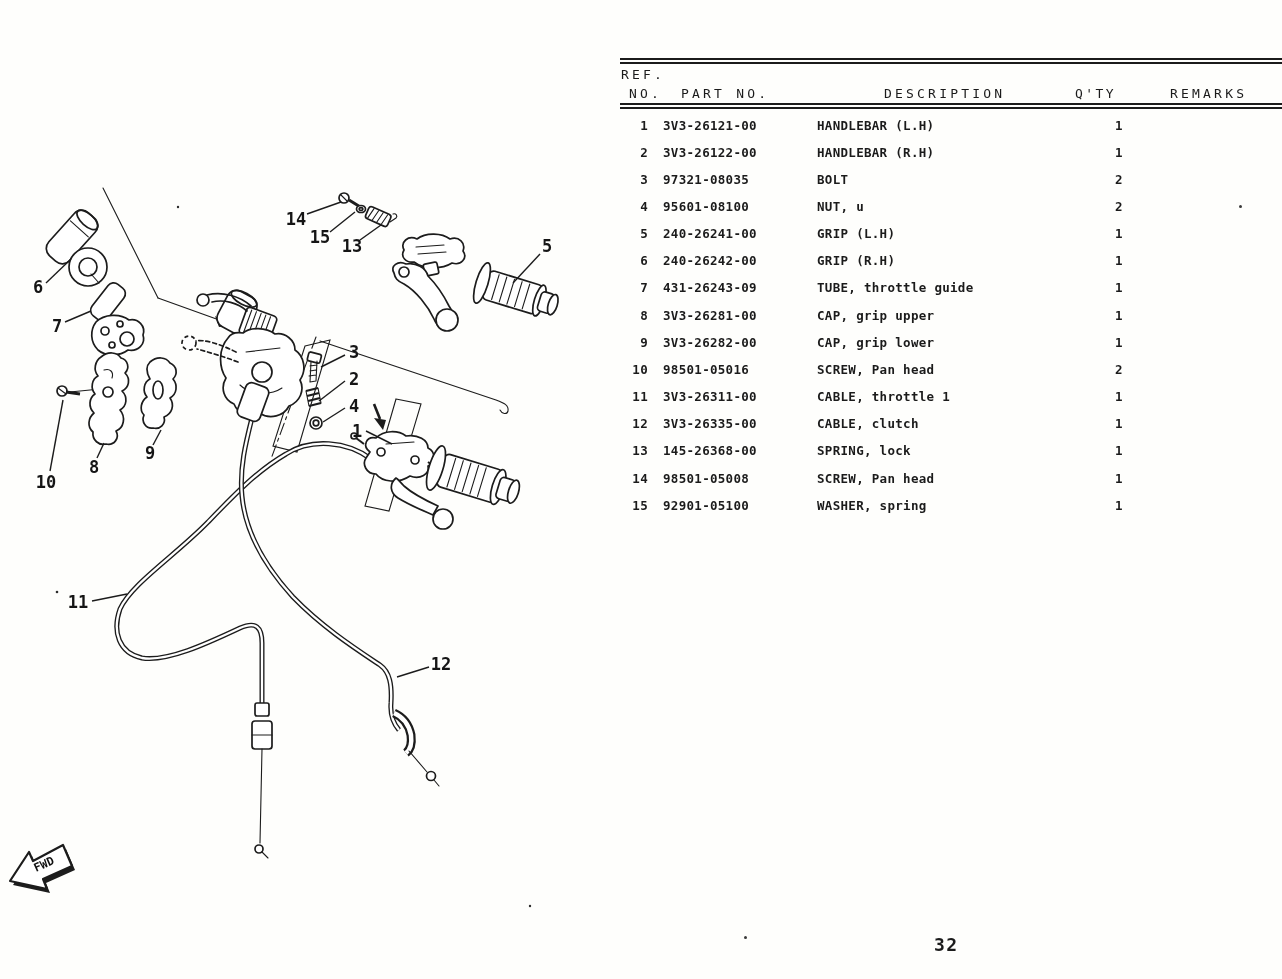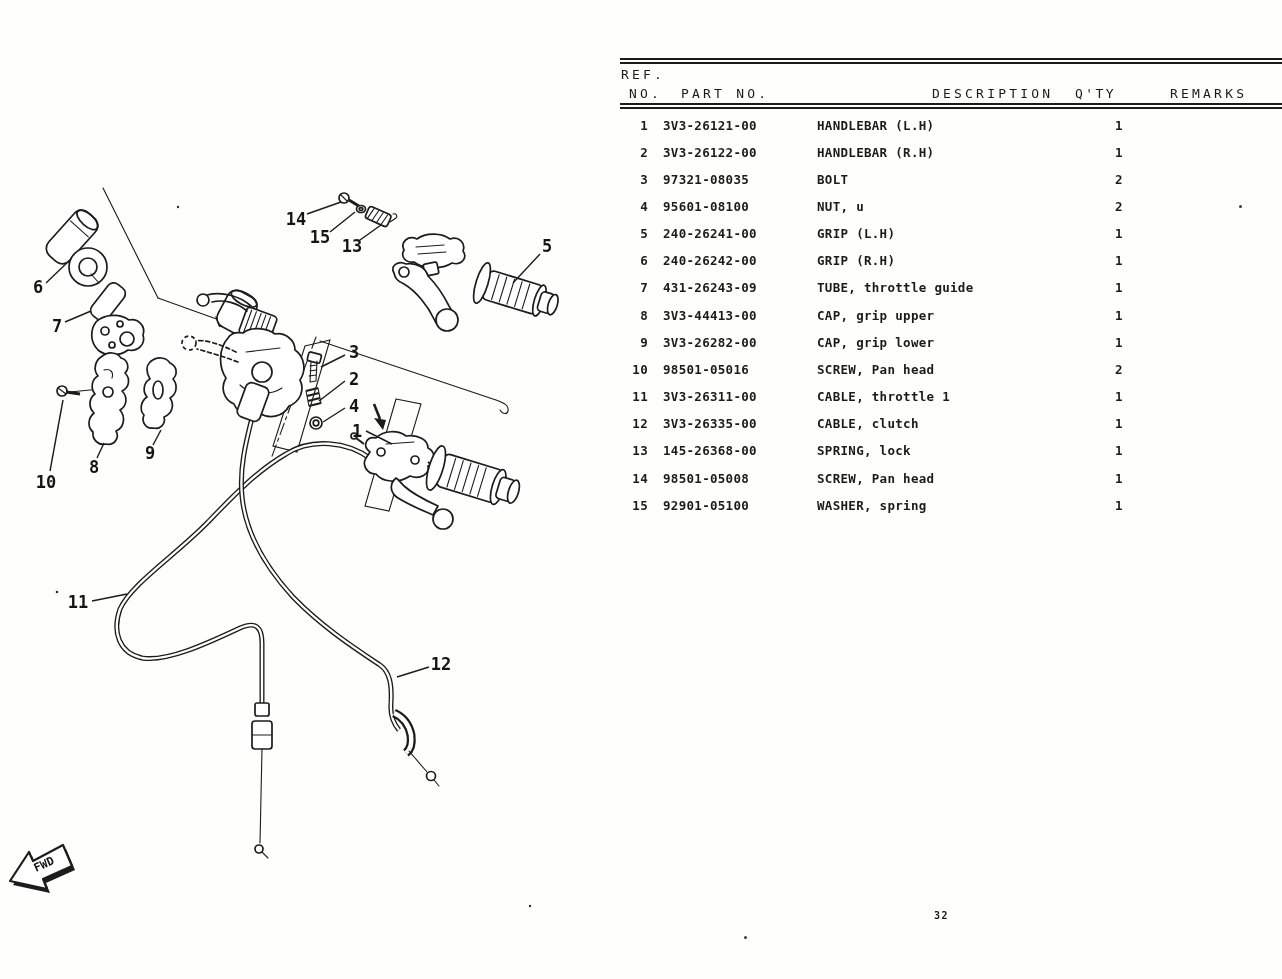--- a/index.html
+++ b/index.html
@@ -17,32 +17,32 @@
   .rule {
     position:absolute; left:0; width:662px; height:6px; box-sizing:border-box;
     border-top:2.2px solid #1b1b1b; border-bottom:2.2px solid #1b1b1b;
   }
   .rule1 { top:58px; }
   .rule2 { top:103px; }
   .hdr { position:absolute; font-size:13px; font-weight:400; letter-spacing:3.2px; white-space:pre; }
   .h-ref1 { left:1px;  top:67px; }
   .h-ref2 { left:9px;  top:86px; }
   .h-part { left:61px; top:86px; }
-  .h-desc { left:264px; top:86px;margin-left:48px; }
+  .h-desc { left:264px; top:86px; }
   .h-qty  { left:455px; top:86px; width:90px; text-align:left; letter-spacing:2.4px;}
   .h-rem  { left:550px; top:86px; }
   .trow { position:absolute; left:0; width:662px; height:16px; }
   .c { position:absolute; font-size:12.5px; font-weight:700; letter-spacing:0.3px; white-space:pre; }
   .c.ref  { left:2px; width:26px; text-align:right; }
   .c.part { left:43px; }
   .c.desc { left:197px; }
   .c.qty  { left:469px; width:60px; text-align:center; }
   .pageno {
-    position:absolute; left:934px; top:910px;
-    font-size:10px; font-weight:700; letter-spacing:1.5px;
+    position:absolute; left:934px; top:934px;
+    font-size:18px; font-weight:700; letter-spacing:1.5px;
   }
   .speck { position:absolute; width:3px; height:3px; border-radius:50%; background:#3a3a3a; }
   
   svg.diagram { position:absolute; left:0; top:0; }
   .ln   { fill:none; stroke:#1c1c1c; stroke-width:1.7; stroke-linecap:round; stroke-linejoin:round; }
   .thin { fill:none; stroke:#1c1c1c; stroke-width:1.1; stroke-linecap:round; }
   .fillw{ fill:#ffffff; stroke:#1c1c1c; stroke-width:1.7; stroke-linejoin:round; }
   .dash { stroke-dasharray:4 3; }
   .cdot { stroke-dasharray:12 4 3 4; }
   .cable-o { fill:none; stroke:#1c1c1c; stroke-width:5; }
@@ -330,21 +330,21 @@
           <span class="c qty">1</span>
         </div>
         <div class="trow" style="top: 280.46px;">
           <span class="c ref">7</span>
           <span class="c part">431-26243-09</span>
           <span class="c desc">TUBE, throttle guide</span>
           <span class="c qty">1</span>
         </div>
         <div class="trow" style="top: 307.62px;">
           <span class="c ref">8</span>
-          <span class="c part">3V3-44413-00</span>
+          <span class="c part">3V3-26281-00</span>
           <span class="c desc">CAP, grip upper</span>
           <span class="c qty">1</span>
         </div>
         <div class="trow" style="top: 334.78px;">
           <span class="c ref">9</span>
           <span class="c part">3V3-26282-00</span>
           <span class="c desc">CAP, grip lower</span>
           <span class="c qty">1</span>
         </div>
         <div class="trow" style="top: 361.94px;">

